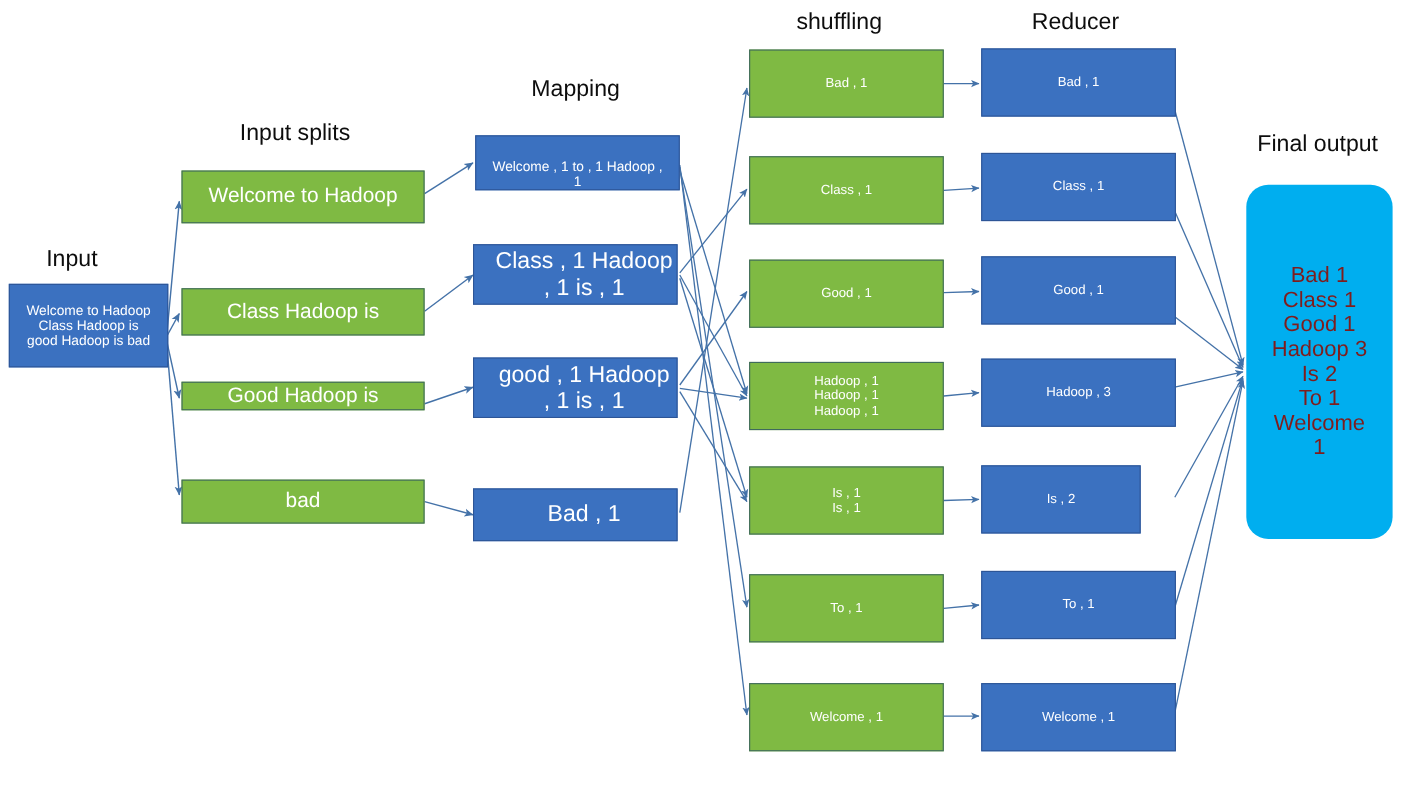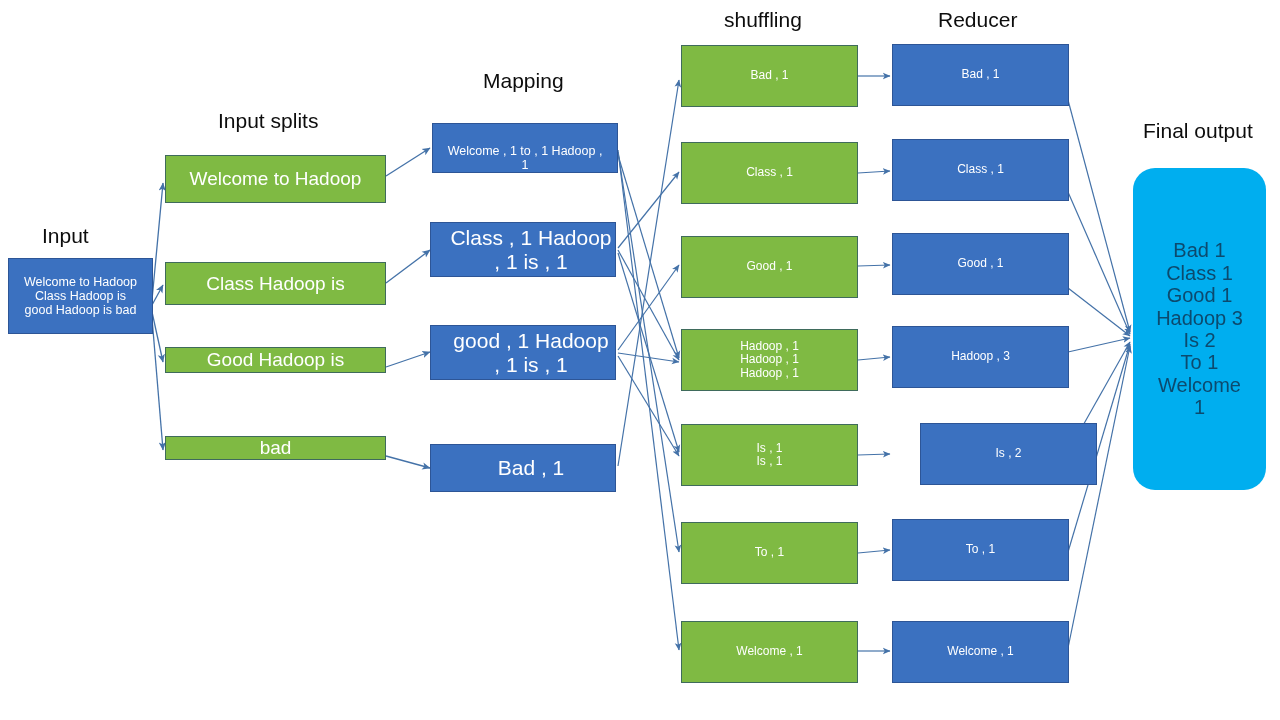--- a/index.html
+++ b/index.html
@@ -53,21 +53,21 @@
   .cyan {
     background: #00AEEF;
     border-radius: 22px;
   }
   .f-input   { font-size: 12.5px; }
   .f-split   { font-size: 19px; }
   .f-map-sm  { font-size: 12.5px; align-items: flex-end; }
   .f-map-lg  { font-size: 21px; padding-left: 16px; }
   .f-cell    { font-size: 12px; }
   .f-final   { font-size: 20px; }
-  .final-txt { color: #0c4a6e; }
+  .final-txt { color: #7f1d1d; border-radius: 20px; }
 </style>
 </head>
 <body>
 
 <div id="canvas">
 
   <svg class="wires" viewBox="0 0 1280 720">
     <defs>
       <marker id="ah" markerWidth="7" markerHeight="7" refX="6" refY="3.2" orient="auto" markerUnits="strokeWidth">
         <path d="M0,0.4 L6.4,3.2 L0,6 L1.6,3.2 z" fill="#4472A8"></path>
@@ -141,21 +141,21 @@
 
   <div class="box green f-split" style="left:165px; top:155px; width:221px; height:48px;">
     <span>Welcome to Hadoop</span>
   </div>
   <div class="box green f-split" style="left:165px; top:262px; width:221px; height:43px;">
     <span>Class Hadoop is</span>
   </div>
   <div class="box green f-split" style="left:165px; top:347px; width:221px; height:26px;">
     <span>Good Hadoop is</span>
   </div>
-  <div class="box green f-split" style="left:165px; top:436px; width:221px; height:24px;">
+  <div class="box green f-split" style="left:165px; top:436px; width:221px; height:40px;">
     <span>bad</span>
   </div>
 
   <div class="box blue f-map-sm" style="left:432px; top:123px; width:186px; height:50px;">
     <div>
       <div>Welcome , 1 to , 1 Hadoop ,</div>
       <div>1</div>
     </div>
   </div>
   <div class="box blue f-map-lg" style="left:430px; top:222px; width:186px; height:55px;">
@@ -218,21 +218,21 @@
   </div>
   <div class="box blue f-cell" style="left:892px; top:139px; width:177px; height:62px;">
     <span>Class , 1</span>
   </div>
   <div class="box blue f-cell" style="left:892px; top:233px; width:177px; height:62px;">
     <span>Good , 1</span>
   </div>
   <div class="box blue f-cell" style="left:892px; top:326px; width:177px; height:62px;">
     <span>Hadoop , 3</span>
   </div>
-  <div class="box blue f-cell" style="left:892px; top:423px; width:177px; height:62px;margin-left:28px;">
+  <div class="box blue f-cell" style="left:892px; top:423px; width:145px; height:62px;">
     <span>Is , 2</span>
   </div>
   <div class="box blue f-cell" style="left:892px; top:519px; width:177px; height:62px;">
     <span>To , 1</span>
   </div>
   <div class="box blue f-cell" style="left:892px; top:621px; width:177px; height:62px;">
     <span>Welcome , 1</span>
   </div>
 
   <div class="box cyan f-final final-txt" style="left:1133px; top:168px; width:133px; height:322px;">

